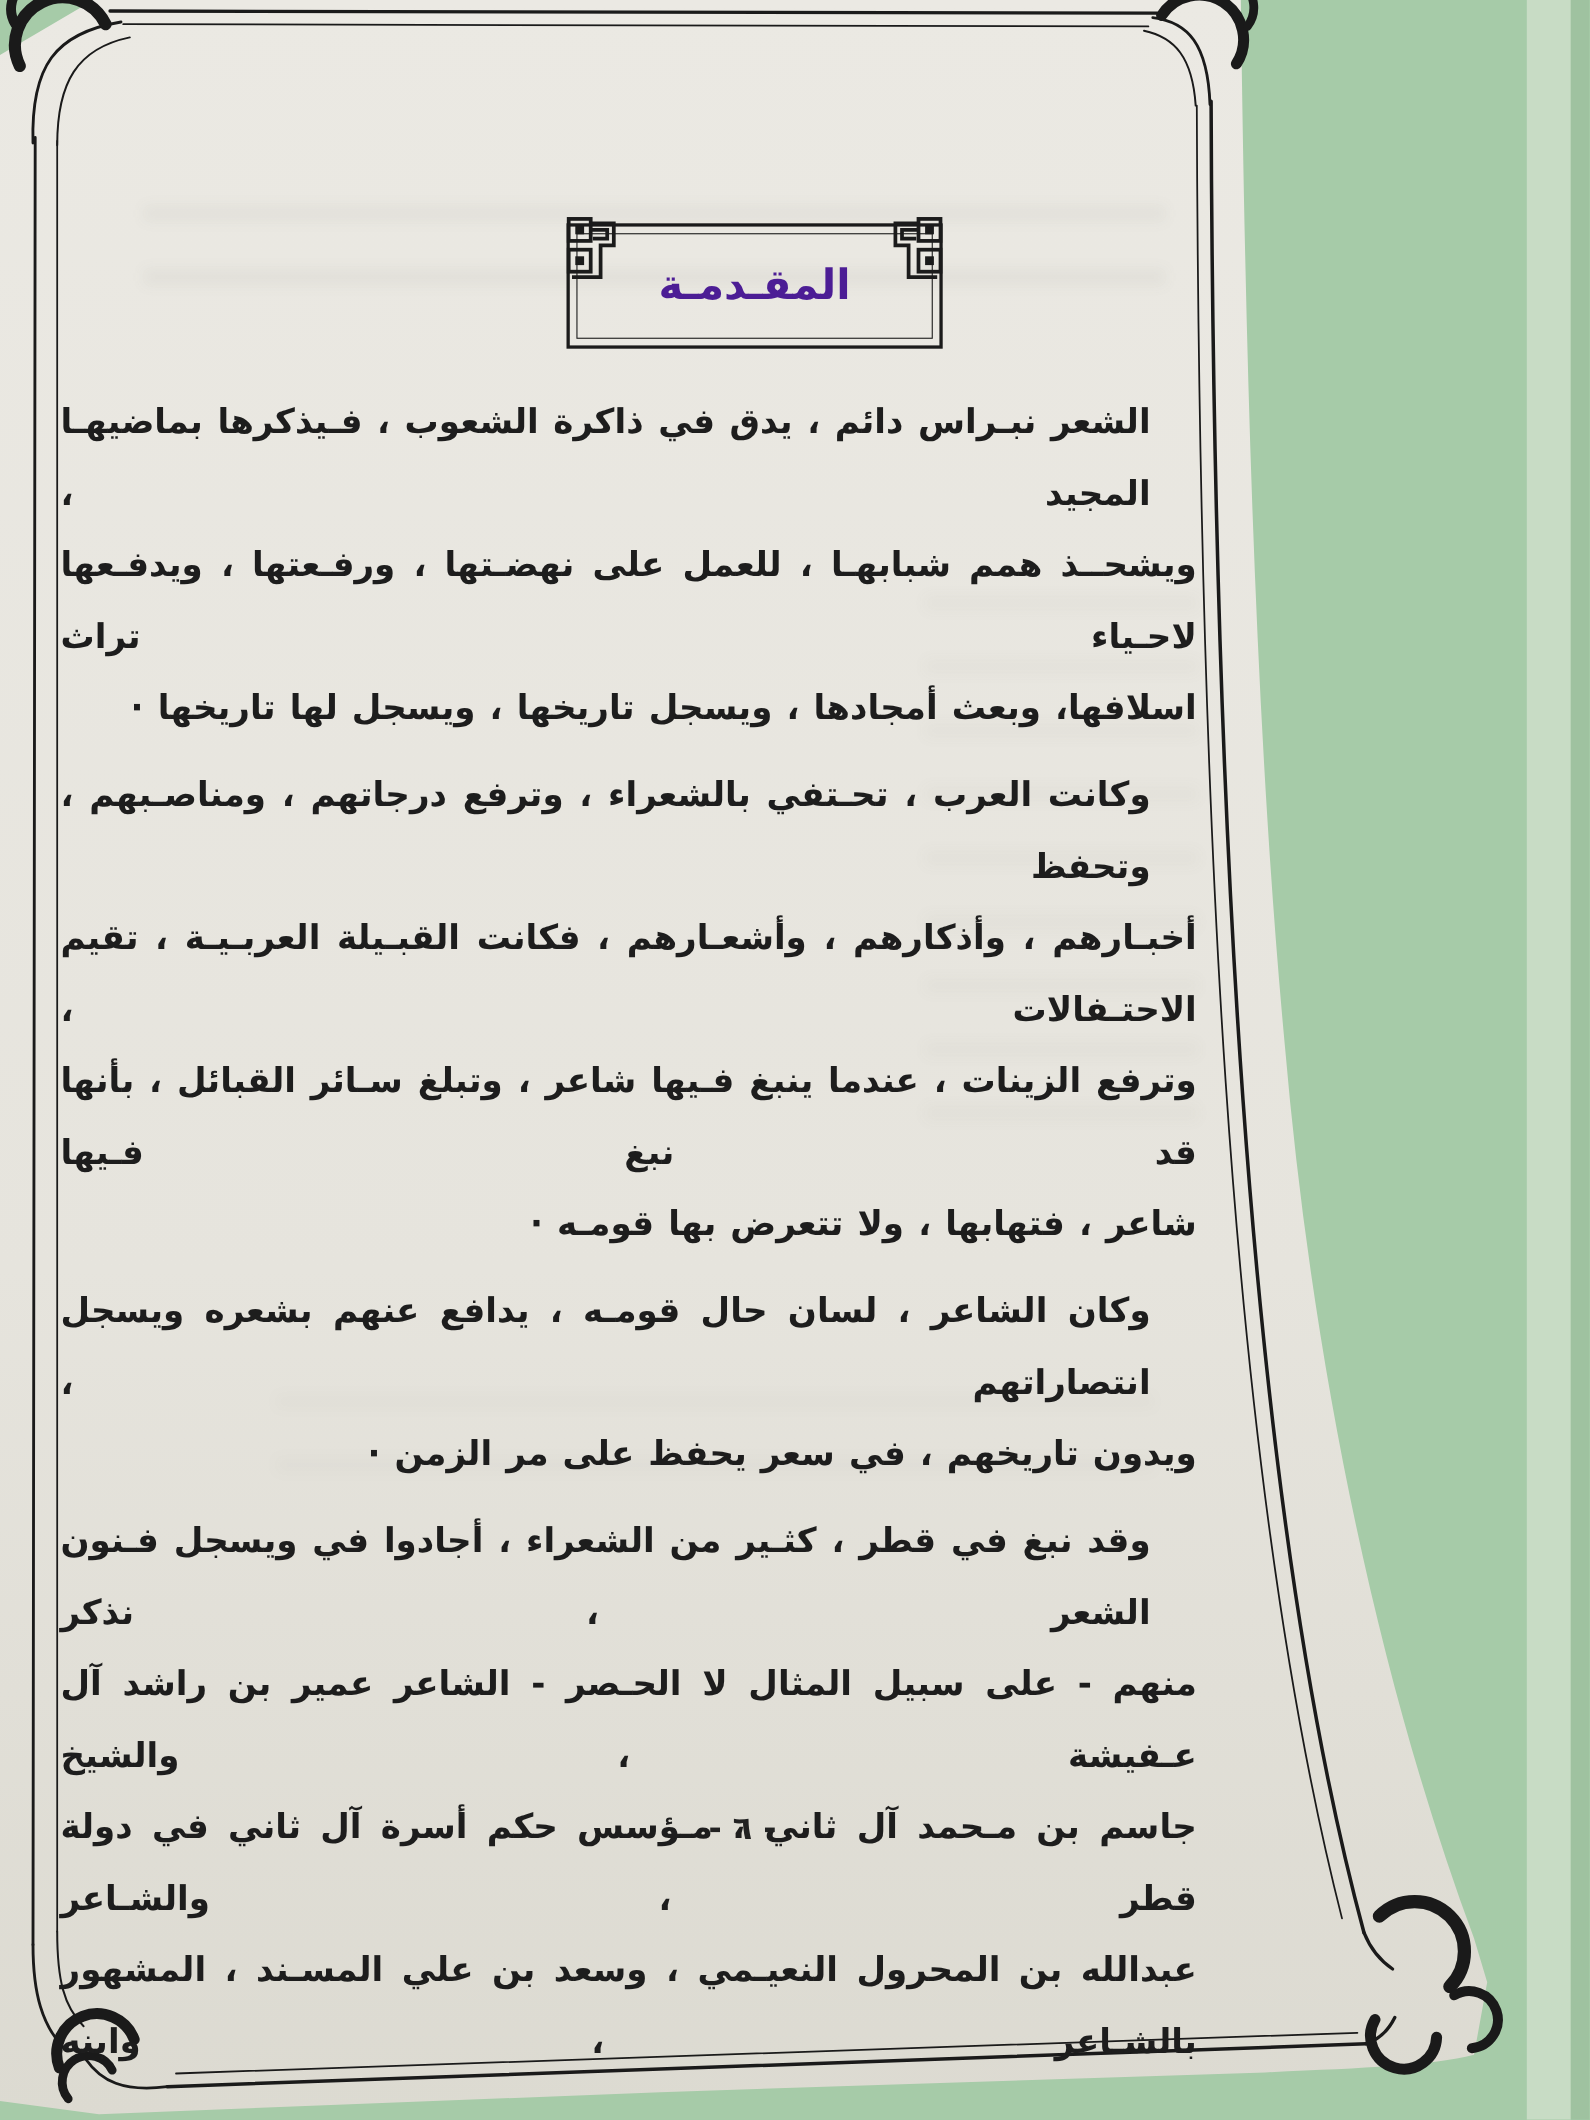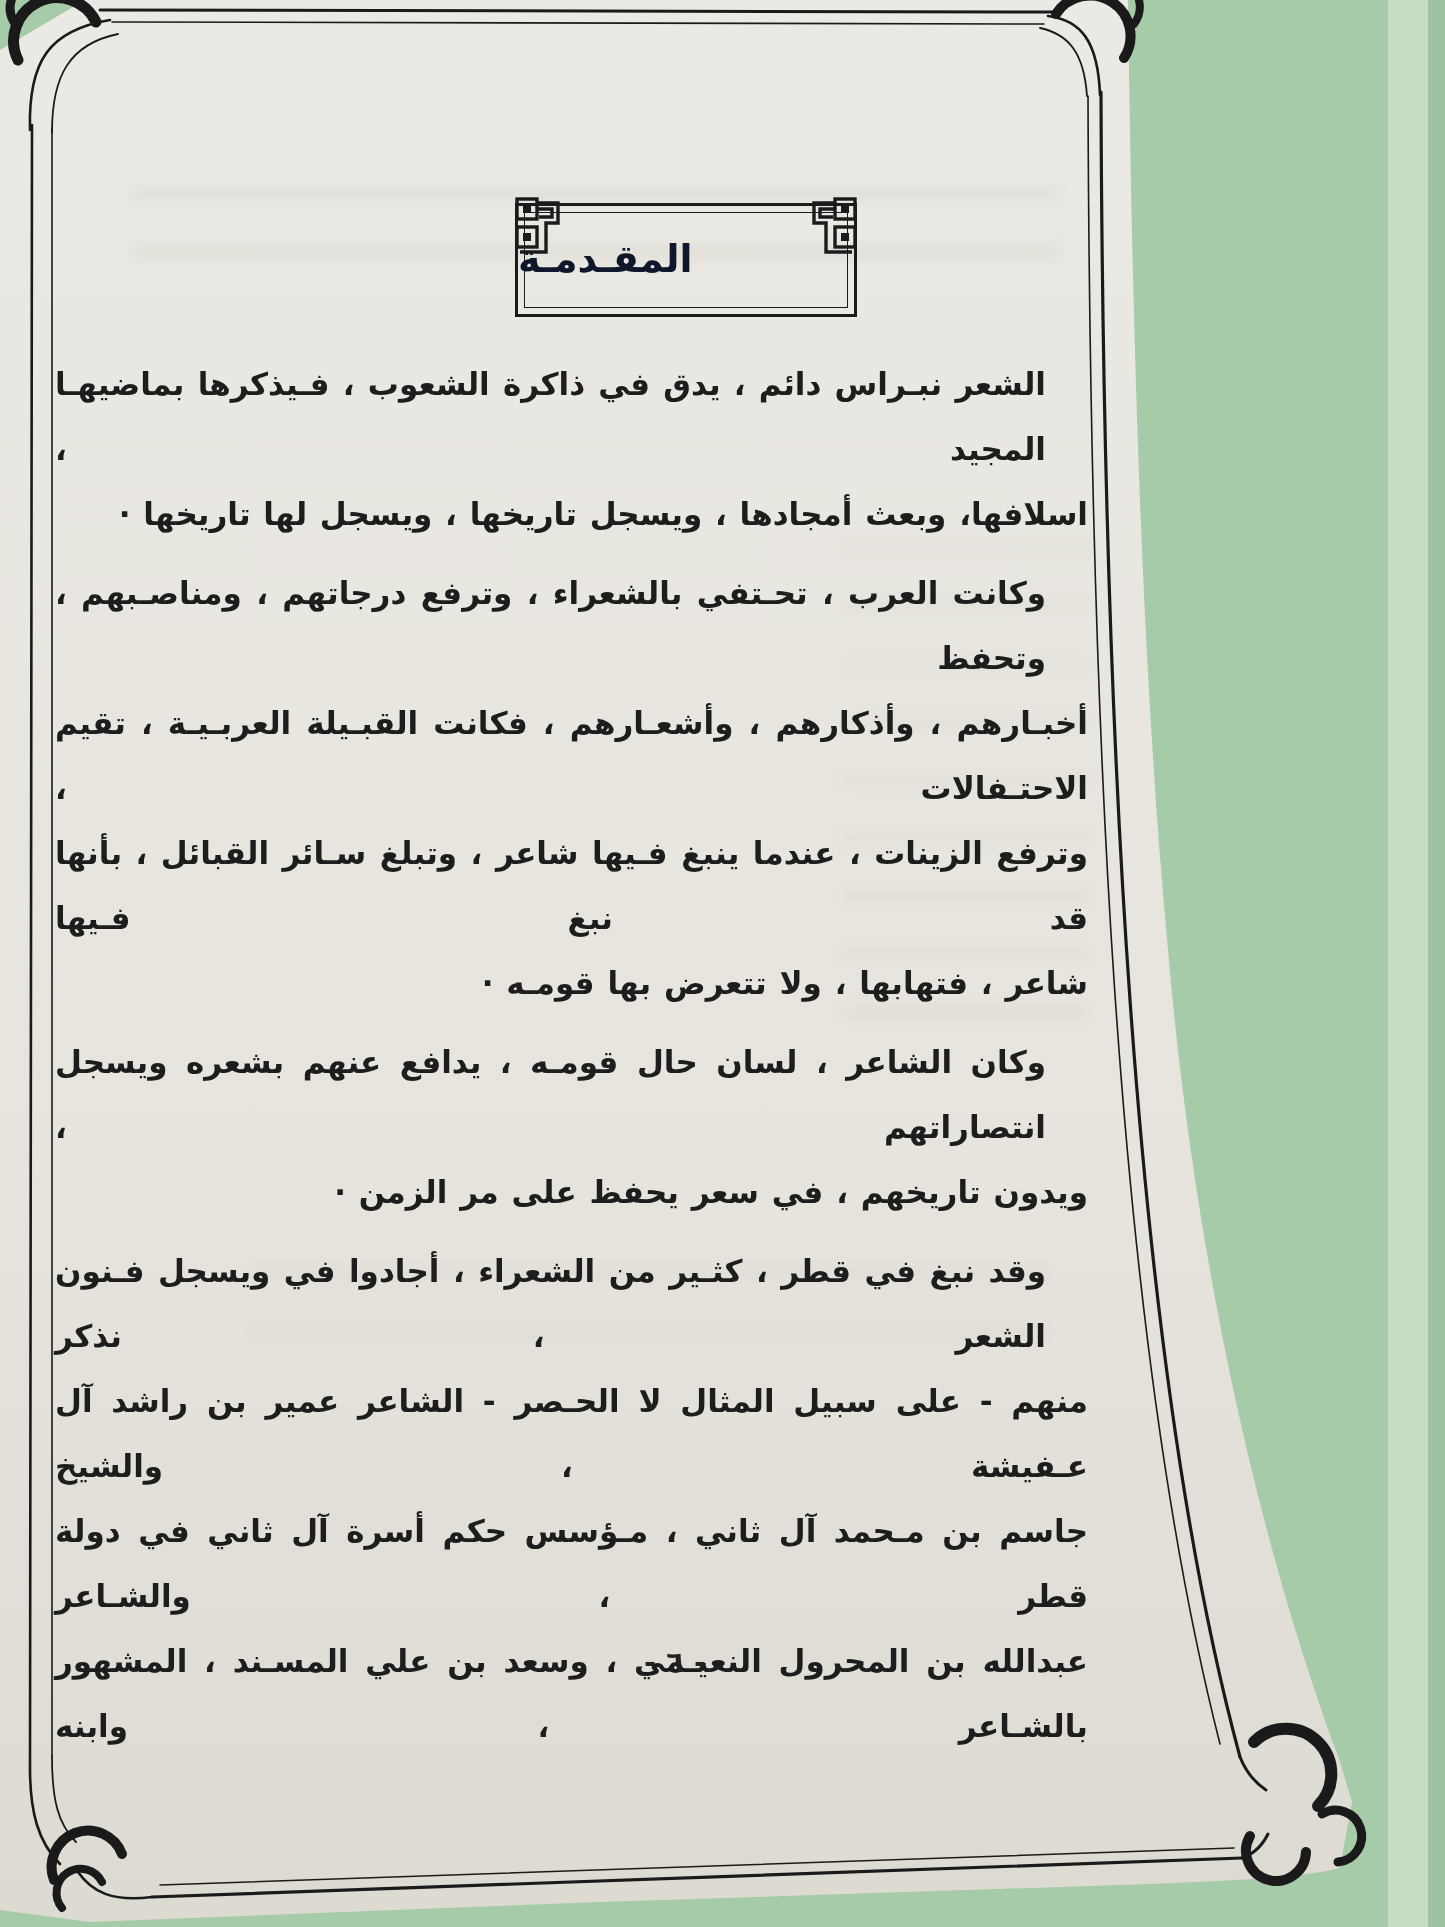--- a/index.html
+++ b/index.html
@@ -23,22 +23,22 @@
   .line.indent{padding-right:42px;}
   
   .title-box{
     position:absolute;left:515px;top:203px;width:342px;height:114px;
     border:3px solid #1b1b1b;background:transparent;box-sizing:border-box;
   }
   .title-box::before{
     content:"";position:absolute;inset:6px;border:1.5px solid #1b1b1b;
   }
   .title-text{
-    position:absolute;inset:0;line-height:106px;text-align:left;
-    font-size:38px;font-weight:700;color:#0f172a;direction:rtl;
+    position:absolute;inset:0;line-height:106px;text-align:center;
+    font-size:38px;font-weight:700;color:#4c1d95;direction:rtl;
   }
   .knot{position:absolute;width:62px;height:66px;top:-14px;}
   .knot.left{left:-10px;}
   .knot.right{right:-10px;transform:scaleX(-1);}
   
   .page-number{
     position:absolute;left:600px;top:1645px;width:150px;text-align:center;
     font-size:29px;font-weight:700;color:#222;letter-spacing:3px;direction:rtl;
   }
   
@@ -141,20 +141,21 @@
     <rect x="15" y="13" width="8" height="8" fill="#1b1b1b"></rect>
     <rect x="15" y="41" width="8" height="8" fill="#1b1b1b"></rect>
   </svg>
   <div class="title-text">المقـدمـة</div>
 </div>
 
 <div class="content">
 
   <div class="para">
     <div class="line indent">الشعر نبـراس دائم ، يدق في ذاكرة الشعوب ، فـيذكرها بماضيهـا المجيد ،</div>
+    <div class="line">ويشحــذ همم شبابهـا ، للعمل على نهضـتها ، ورفـعتها ، ويدفـعها لاحـياء تراث</div>
     <div class="line short">اسلافها، وبعث أمجادها ، ويسجل تاريخها ، ويسجل لها تاريخها ·</div>
   </div>
 
   <div class="para">
     <div class="line indent">وكانت العرب ، تحـتفي بالشعراء ، وترفع درجاتهم ، ومناصـبهم ، وتحفظ</div>
     <div class="line">أخبـارهم ، وأذكارهم ، وأشعـارهم ، فكانت القبـيلة العربـيـة ، تقيم الاحتـفالات ،</div>
     <div class="line">وترفع الزينات ، عندما ينبغ فـيها شاعر ، وتبلغ سـائر القبائل ، بأنها قد نبغ فـيها</div>
     <div class="line short">شاعر ، فتهابها ، ولا تتعرض بها قومـه ·</div>
   </div>
 

